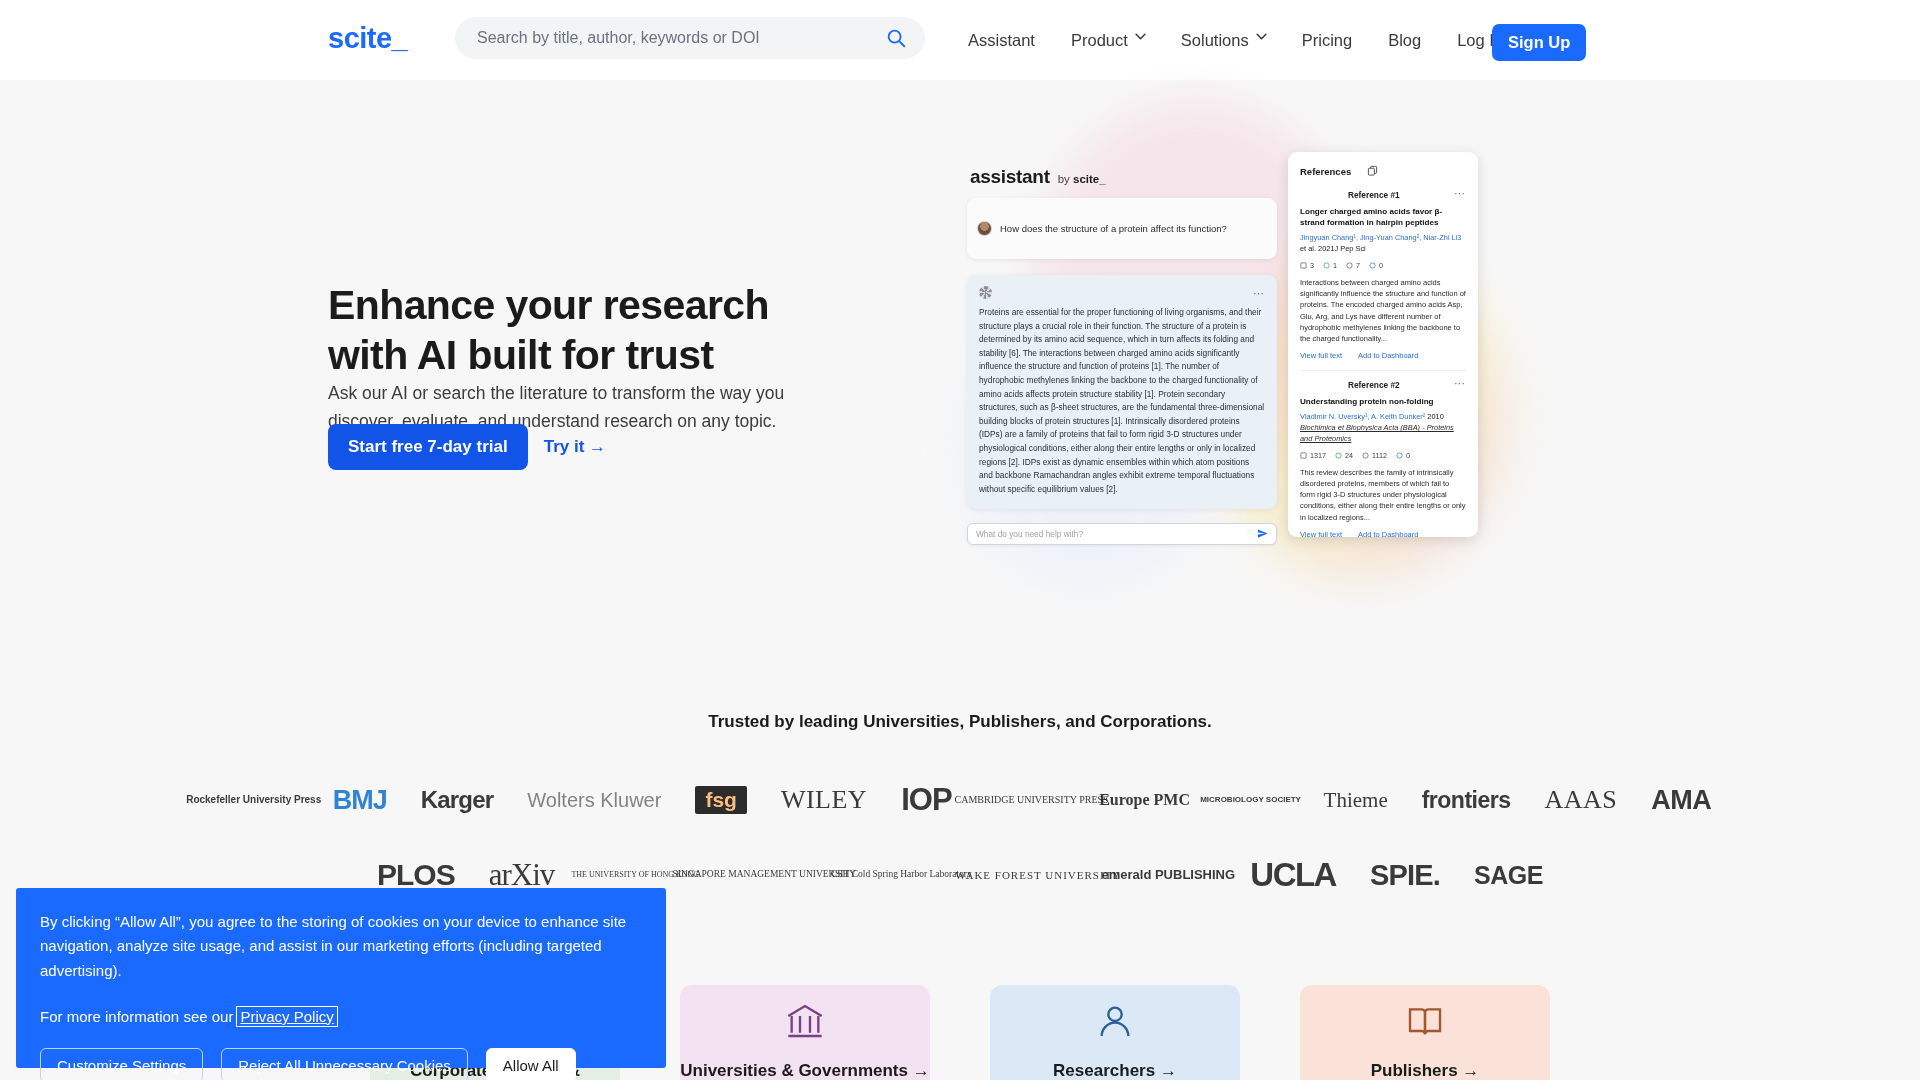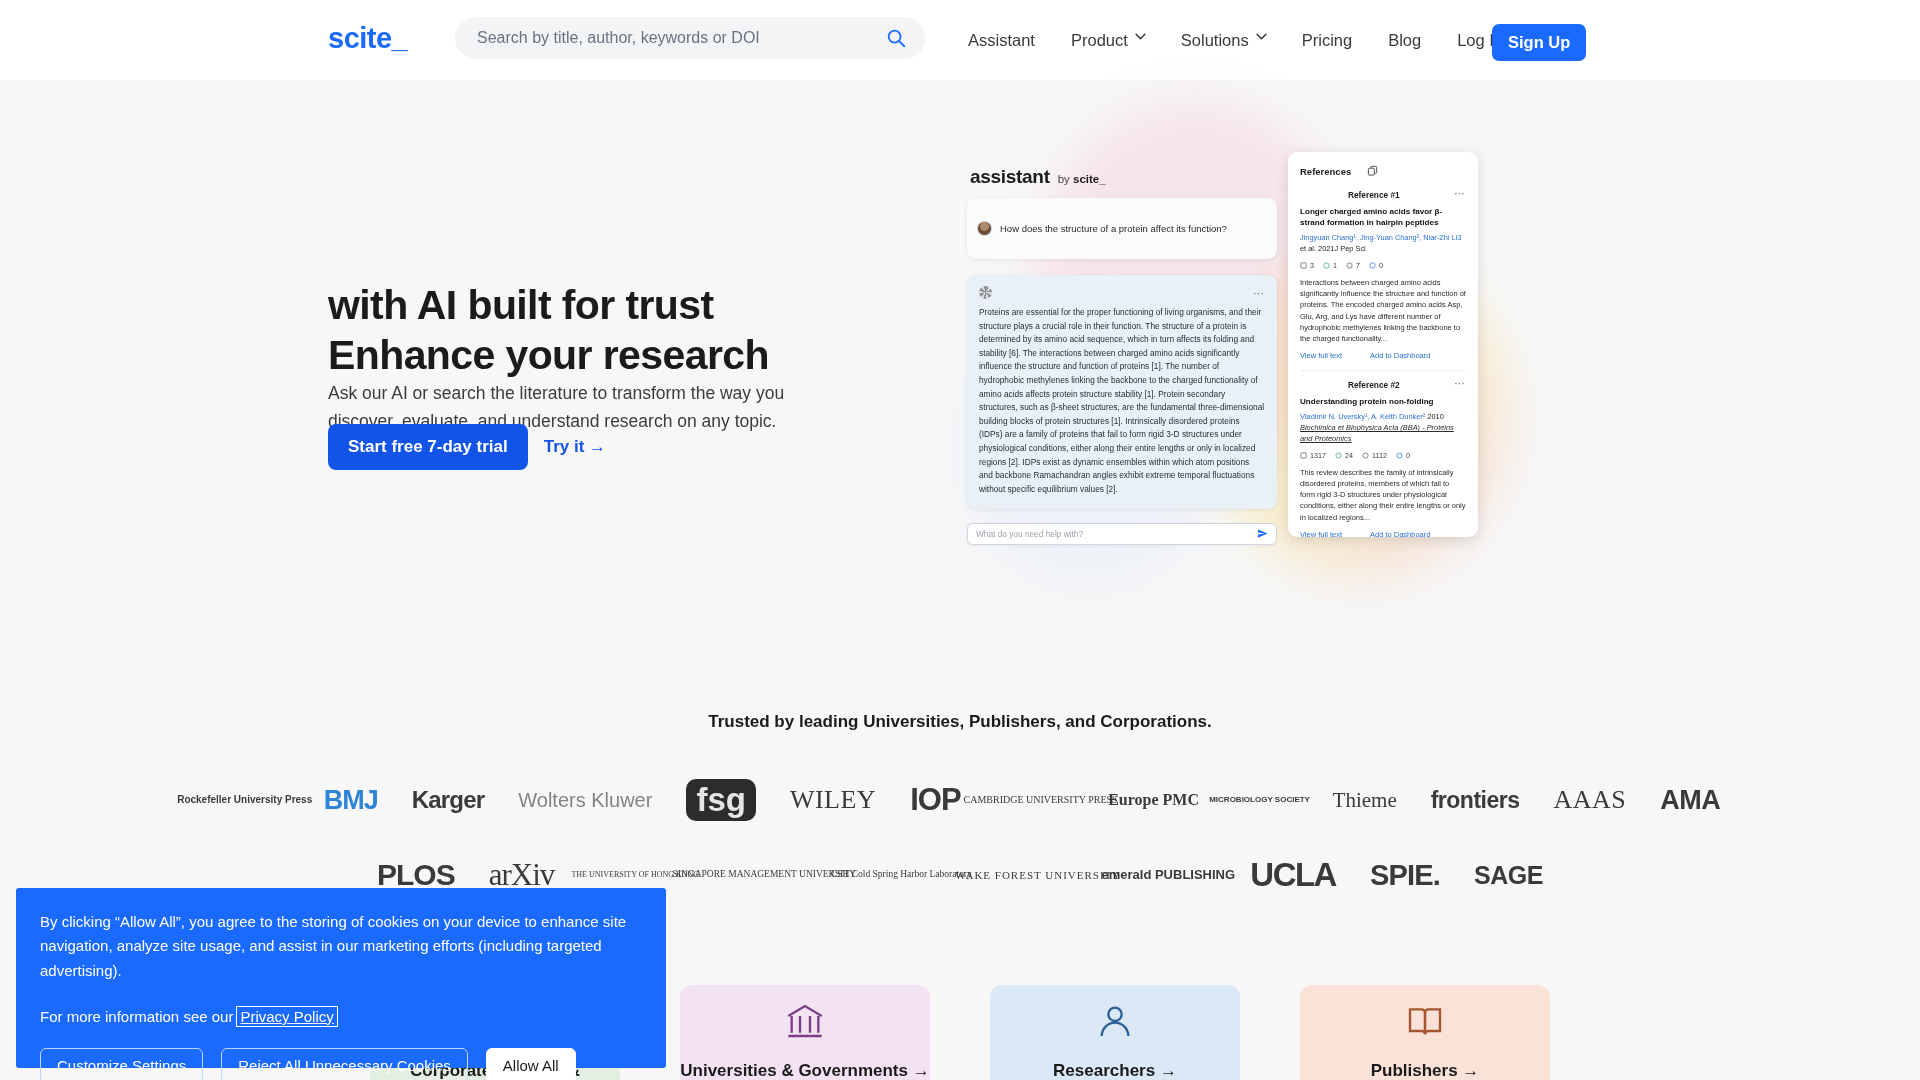--- a/index.html
+++ b/index.html
@@ -132,21 +132,21 @@
   .ref-block { margin-bottom: 10px; }
   .ref-block-top { display: flex; justify-content: space-between; align-items: flex-start; padding-left: 48px; }
   .ref-num { font-size: 8.3px; font-weight: 700; color: #1b1b1b; }
   .ref-title { font-size: 8.1px; font-weight: 700; line-height: 1.38; margin-top: 6px; color: #111; }
   .ref-authors { font-size: 7.4px; line-height: 1.45; margin-top: 5px; color: #1b1b1b; }
   .ref-authors .aut { color: #2a6fd6; }
   .ref-authors .jrn { font-style: italic; text-decoration: underline; color: #2b2b2b; }
   .ref-stats { display: flex; gap: 9px; margin-top: 6px; align-items: center; }
   .stat { display: flex; align-items: center; gap: 3px; font-size: 7.2px; color: #3d3d3d; }
   .ref-abs { font-size: 7.5px; line-height: 1.5; margin-top: 7px; color: #2b2b2b; }
-  .ref-links { display: flex; gap: 28px; margin-top: 7px; }
+  .ref-links { display: flex; gap: 16px; margin-top: 7px; }
   .ref-link { font-size: 7.5px; color: #2a6fd6; cursor: pointer; }
   .ref-divider { height: 1px; background: #eceef1; margin: 9px 0; }
 
   
   .trusted-title {
     position: absolute; left: 0; top: 712px; width: 1920px; text-align: center;
     font-size: 17px; font-weight: 700; color: #1b1b1b;
   }
   .logo-row {
     position: absolute; left: 0; width: 1920px;
@@ -236,22 +236,22 @@
       </div>
       <div class="nav-item">
         <span>Log In</span>
       </div>
     </div>
 
     <button class="signup-btn">Sign Up</button>
   </div>
 
   <div class="hero-title">
+    <div>Enhance your research</div>
     <div>with AI built for trust</div>
-    <div>Enhance your research</div>
   </div>
   <div class="hero-sub">Ask our AI or search the literature to transform the way you discover, evaluate, and understand research on any topic.</div>
   <div class="cta-row">
     <button class="cta-primary">Start free 7-day trial</button>
     <button class="cta-secondary">Try it →</button>
   </div>
 
   <div class="art">
     <div class="blob blob-a"></div>
     <div class="blob blob-b"></div>
@@ -389,21 +389,21 @@
     </div>
   </div>
 
   <div class="trusted-title">Trusted by leading Universities, Publishers, and Corporations.</div>
 
   <div class="logo-row r1">
     <span class="brand" style="font-size:10px;font-weight:700;line-height:1.15;max-width:90px;text-align:left">Rockefeller University Press</span>
     <span class="brand" style="font-size:27px;font-weight:700;color:#1f7bd4;letter-spacing:-1px">BMJ</span>
     <span class="brand" style="font-size:24px;font-weight:700;letter-spacing:-0.8px">Karger</span>
     <span class="brand" style="font-size:20px;color:#7a7a7a">Wolters Kluwer</span>
-    <span class="brand" style="font-size:33px;font-weight:700;background:#1b1b1b;color:#e5e5e5;padding:2px 10px;border-radius:10px">fsg</span>
+    <span class="brand" style="font-size:21px;font-weight:700;background:#1b1b1b;color:#fdba74;padding:2px 10px;border-radius:2px">fsg</span>
     <span class="brand" style="font-family:'Liberation Serif',serif;font-size:26px;letter-spacing:0.5px">WILEY</span>
     <span class="brand" style="font-size:31px;font-weight:700;letter-spacing:-1px">IOP</span>
     <span class="brand" style="font-family:'Liberation Serif',serif;font-size:10px;line-height:1.2;max-width:92px;text-align:center">CAMBRIDGE UNIVERSITY PRESS</span>
     <span class="brand" style="font-family:'Liberation Serif',serif;font-size:16px;font-weight:700;line-height:1.1;max-width:66px">Europe PMC</span>
     <span class="brand" style="font-size:8px;font-weight:700;line-height:1.2;max-width:78px">MICROBIOLOGY SOCIETY</span>
     <span class="brand" style="font-family:'Liberation Serif',serif;font-size:21px">Thieme</span>
     <span class="brand" style="font-size:23px;font-weight:700;letter-spacing:-0.5px">frontiers</span>
     <span class="brand" style="font-family:'Liberation Serif',serif;font-size:26px;letter-spacing:0.5px">AAAS</span>
     <span class="brand" style="font-size:27px;font-weight:700;letter-spacing:-0.5px">AMA</span>
   </div>

